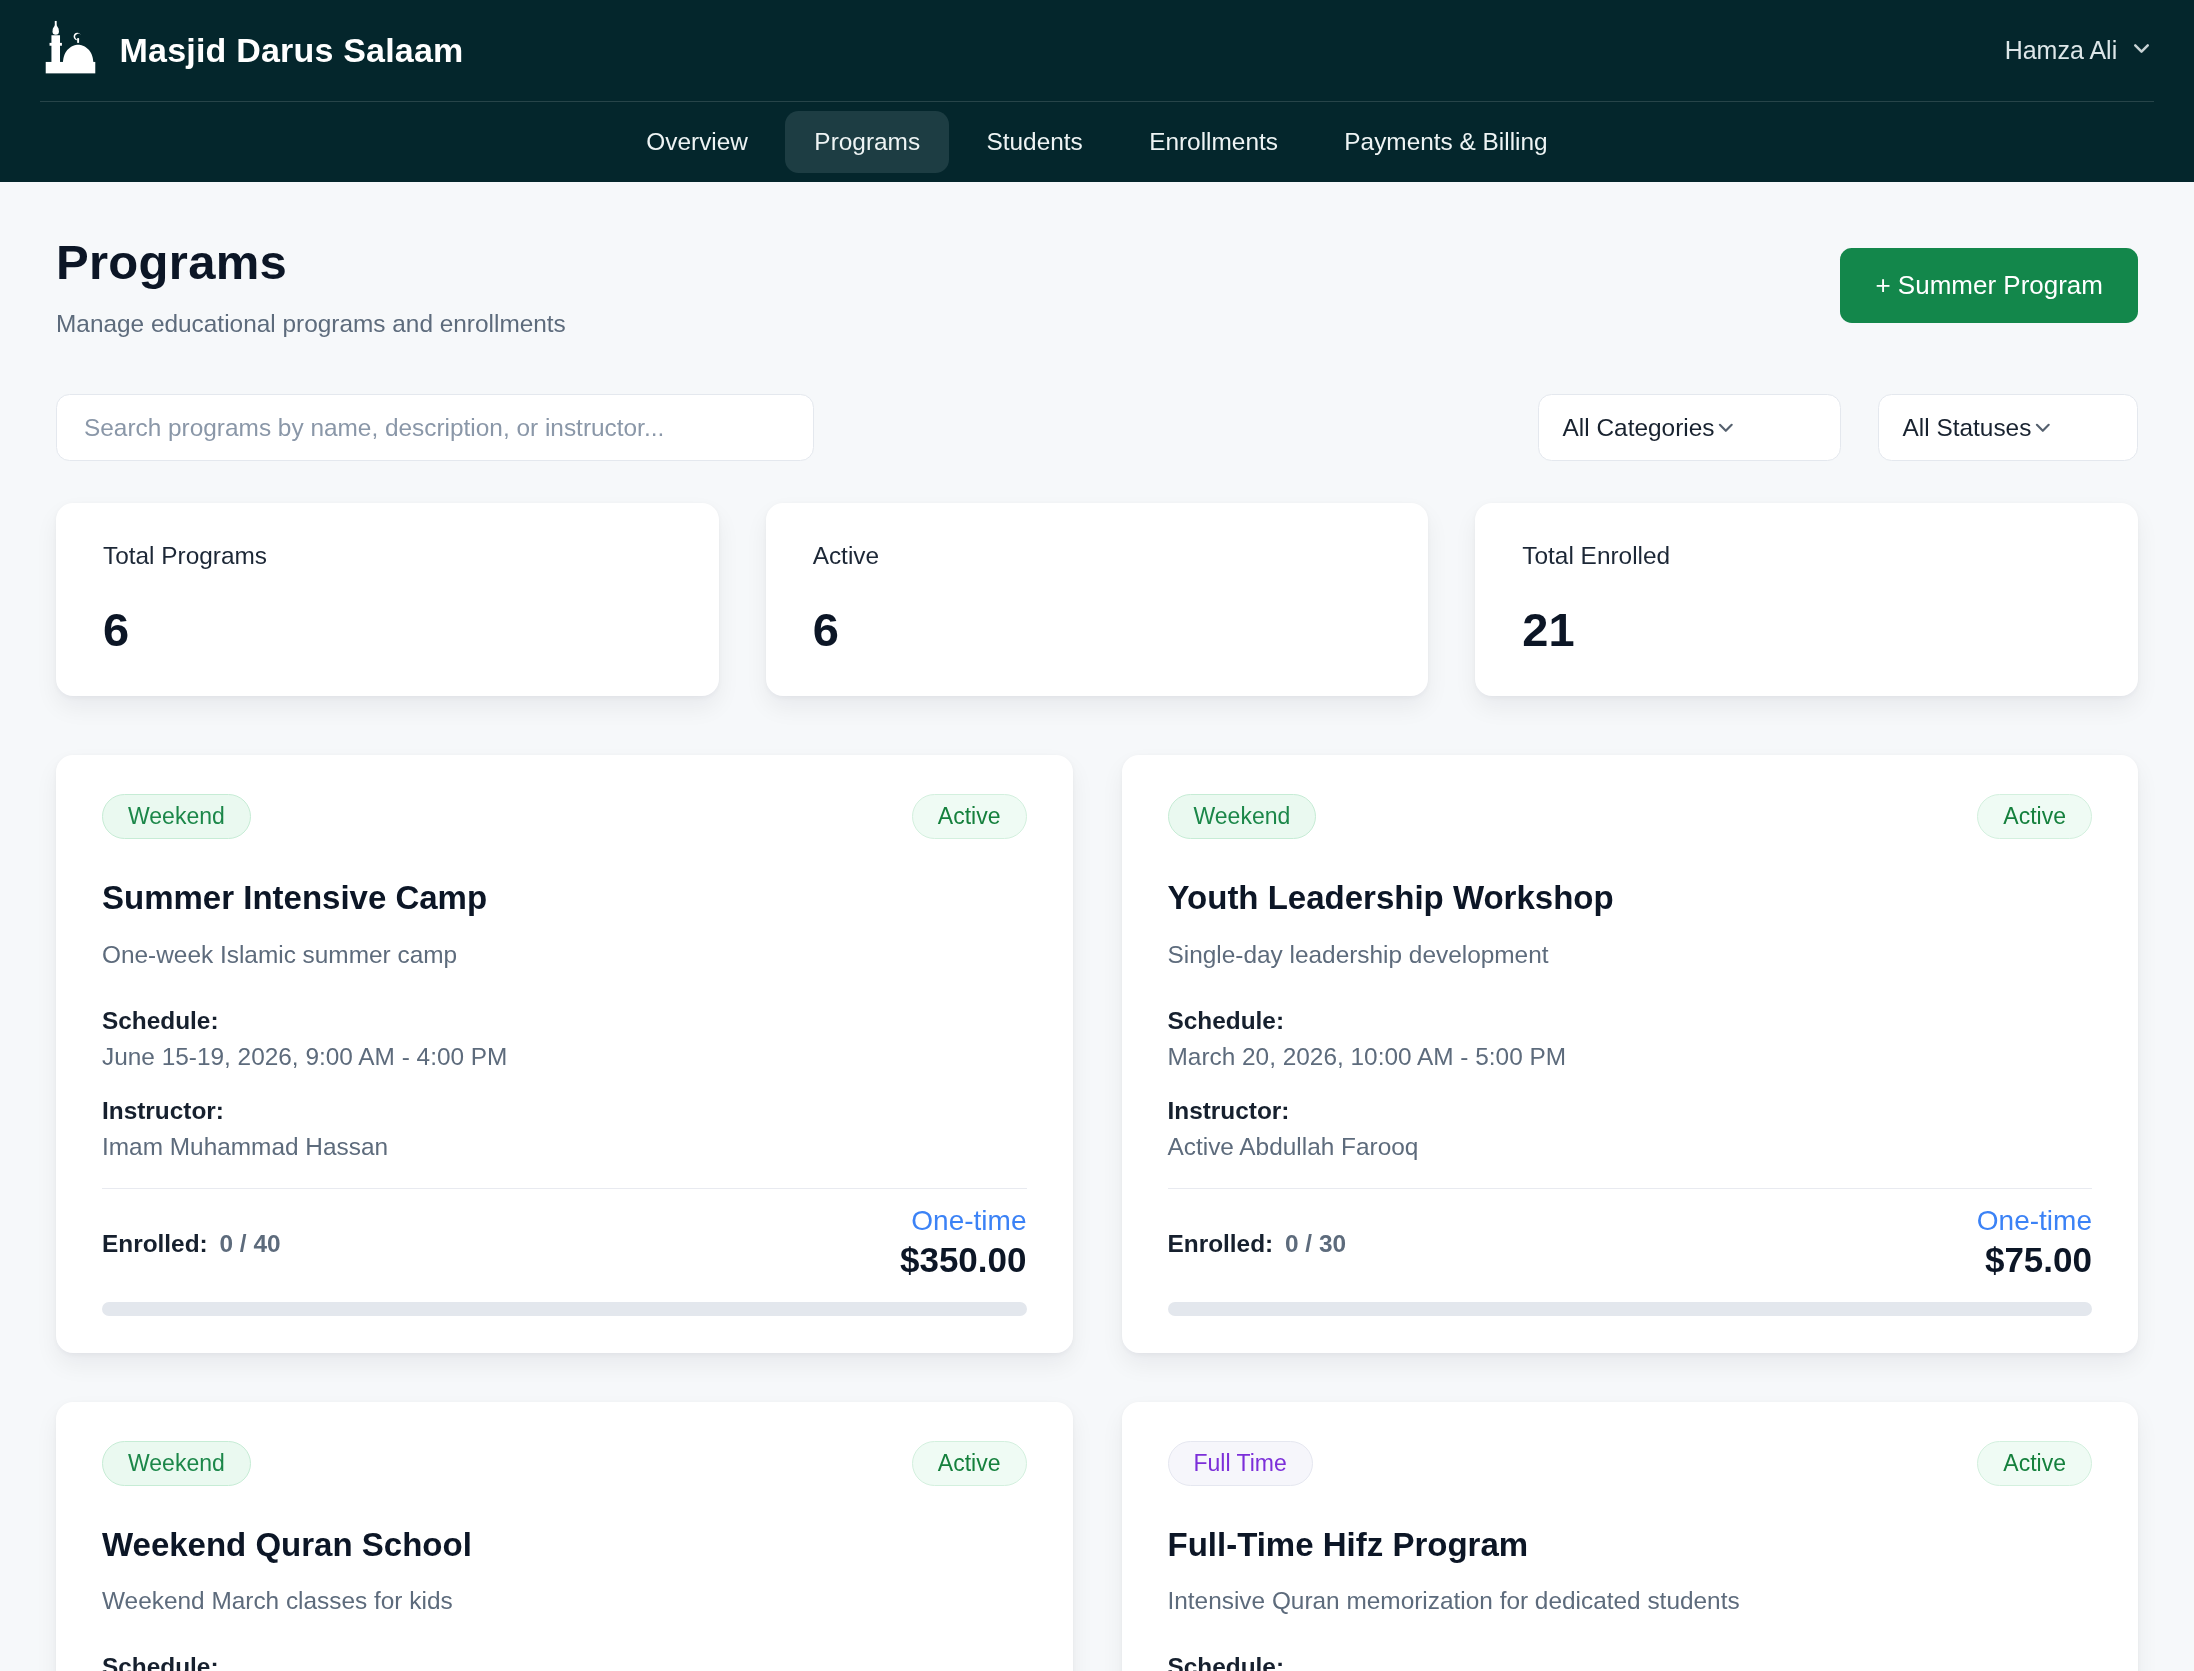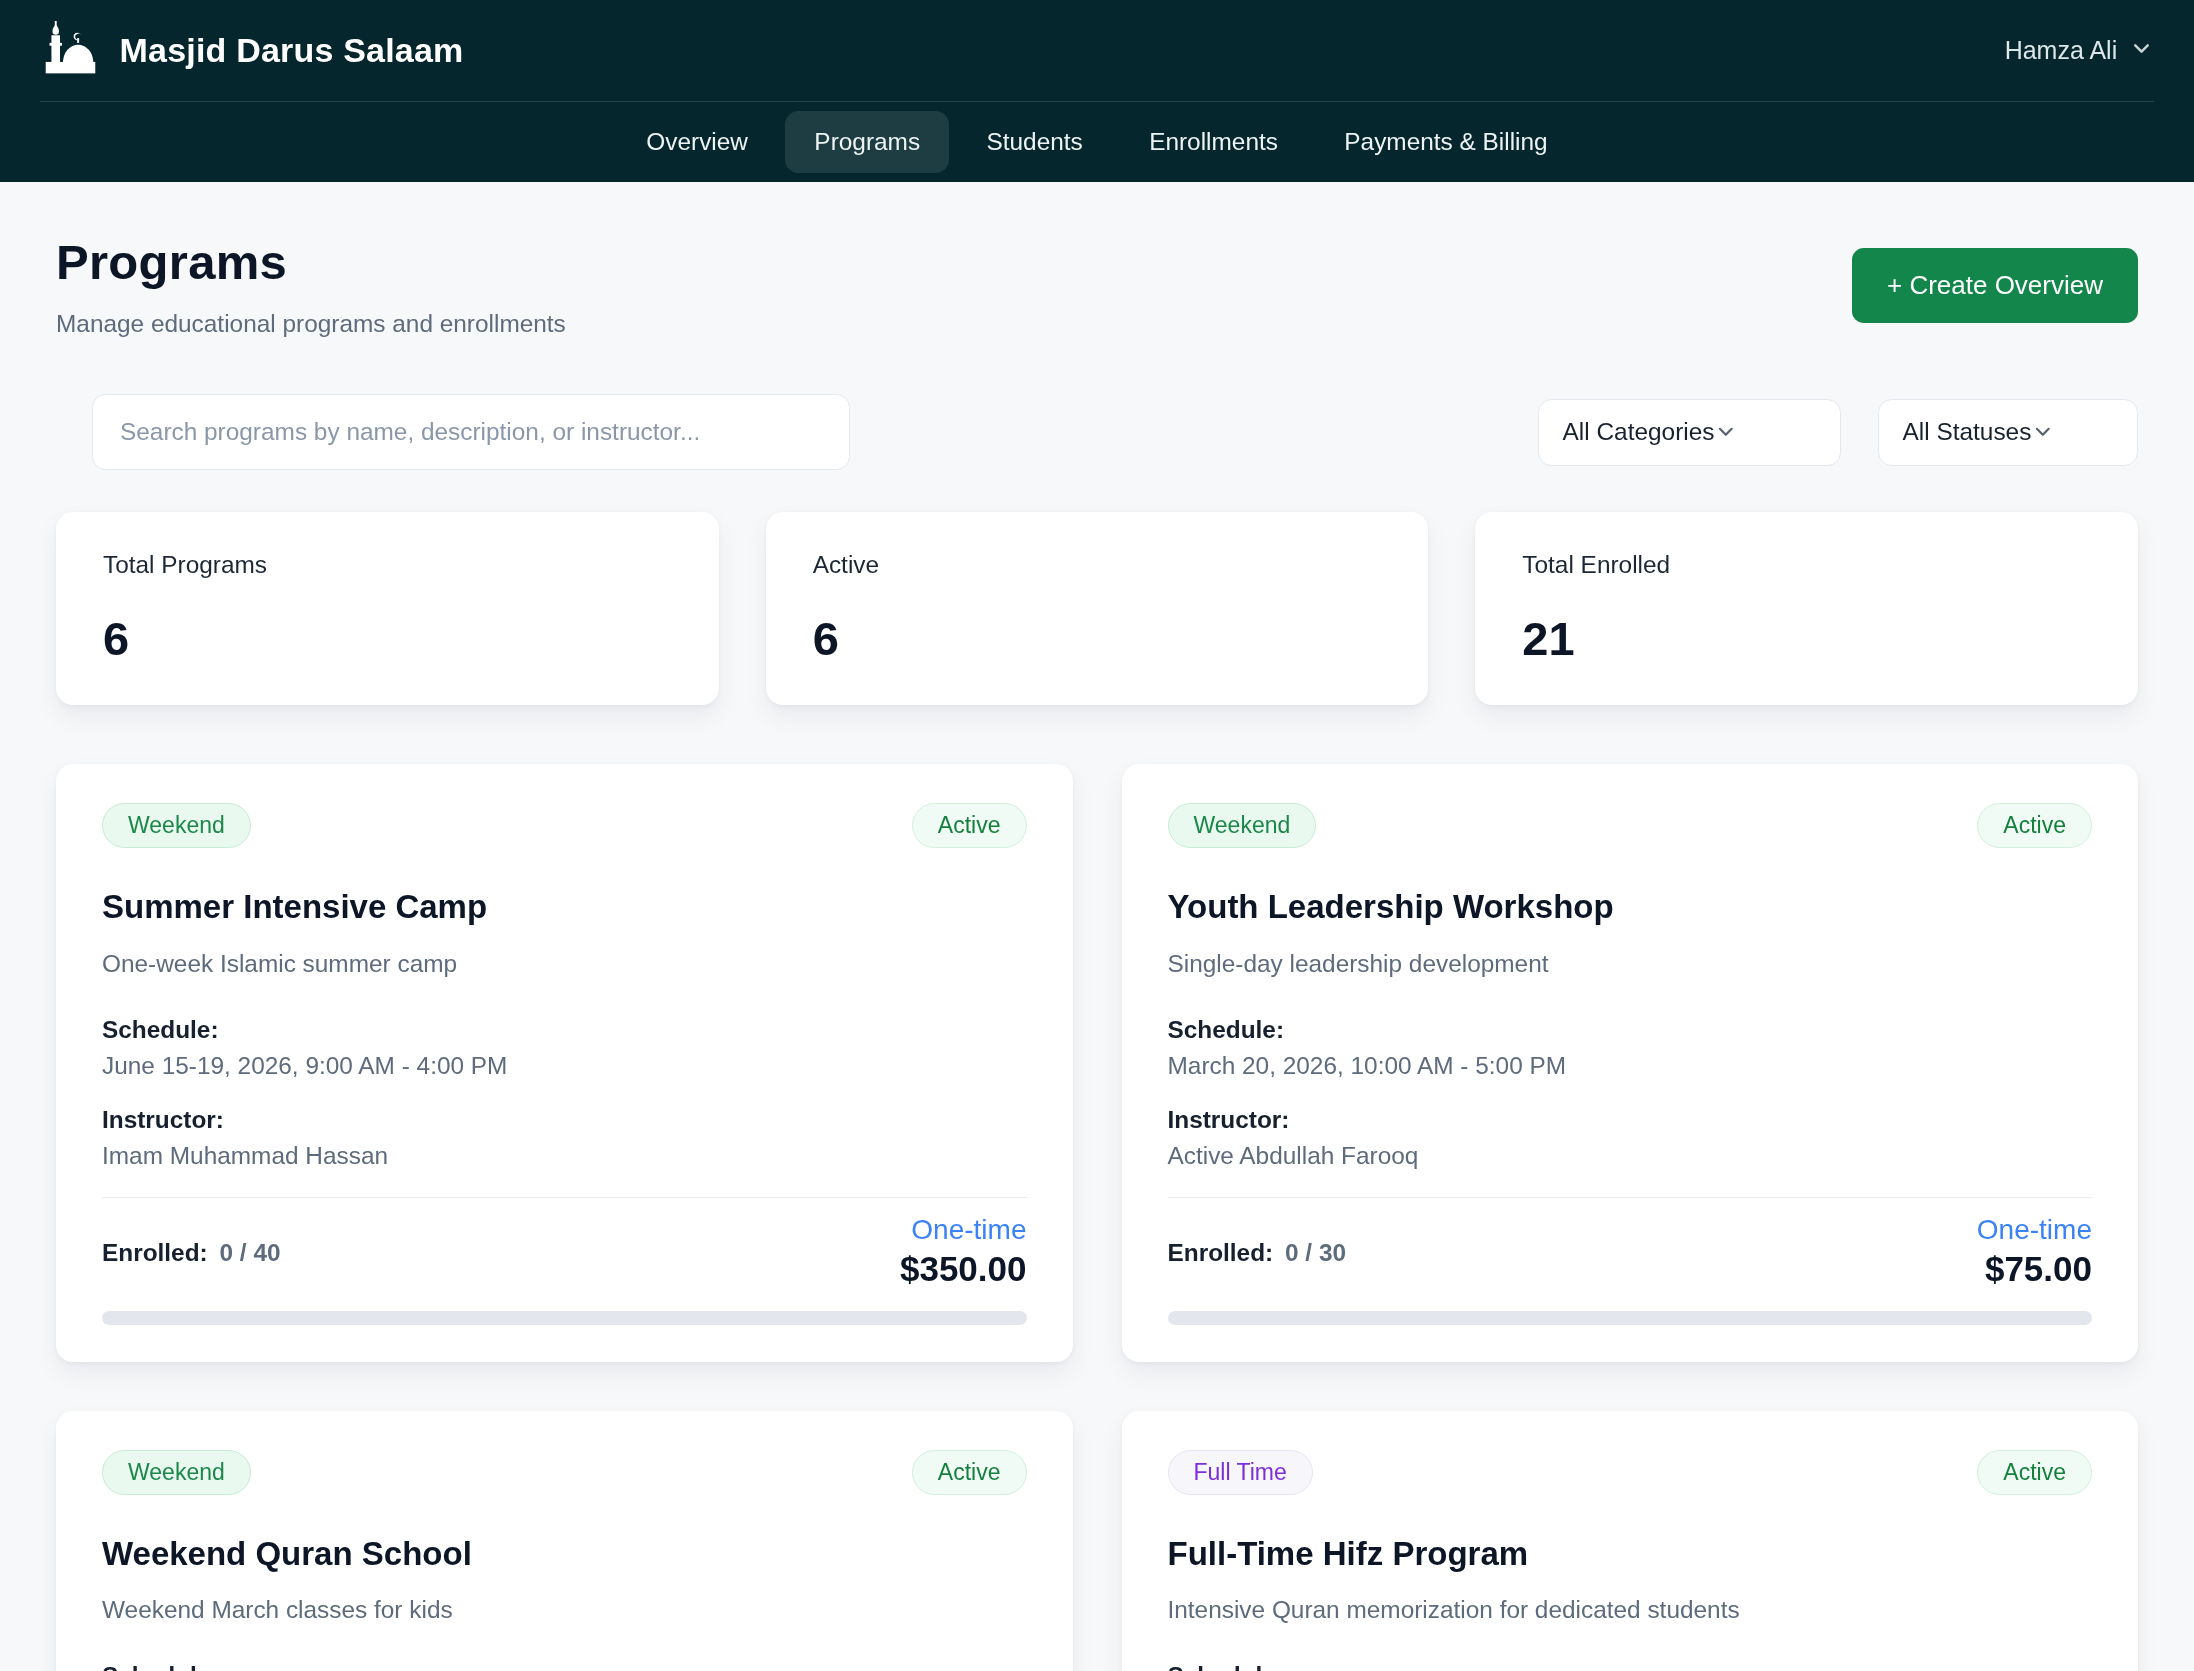--- a/index.html
+++ b/index.html
@@ -42,23 +42,23 @@
   .page-subtitle { margin-top: 20px; font-size: 24.4px; color: #5d6b7c; }
   .create-btn {
     background: #13874b; color: #ffffff; border: none; border-radius: 11.8px;
     font-family: inherit; font-size: 26px; font-weight: 500;
     padding: 22px 35px; margin-top: 13.5px; cursor: pointer;
   }
 
   
   .filters-row { display: flex; align-items: center; margin-top: 56px; }
   .search {
-    width: 758px; height: 76px; background: #ffffff;
+    width: 758px; height: 67px; background: #ffffff;
     border: 0.8px solid #e4e8ee; border-radius: 13.5px;
-    font-family: inherit; font-size: 24.4px; color: #101c2c; padding: 0 27px; margin-left: 36px;
+    font-family: inherit; font-size: 24.4px; color: #101c2c; padding: 0 27px;
   }
   .search::placeholder { color: #8a97a8; }
   .select {
     height: 67px; background: #ffffff; border: 0.8px solid #e4e8ee; border-radius: 13.5px;
     display: flex; align-items: center; justify-content: flex-start;
     font-size: 24.4px; color: #18222f; padding: 0 23.6px; cursor: pointer;
   }
   .select svg { width: 23.6px; height: 23.6px; stroke: #55606e; }
   .select.cat { width: 303px; margin-left: auto; }
   .select.stat { width: 260px; margin-left: 37px; }
@@ -140,21 +140,21 @@
     </nav>
 </header>
 
 <main class="container">
 
   <div class="page-head">
     <div>
       <h1 class="page-title">Programs</h1>
       <p class="page-subtitle">Manage educational programs and enrollments</p>
     </div>
-    <button class="create-btn">+ Create Overview</button>
+    <button class="create-btn">+ Summer Program</button>
   </div>
 
   <div class="filters-row">
     <input class="search" type="text" placeholder="Search programs by name, description, or instructor..." style="">
     <div class="select cat">
       <span>All Categories</span>
       <svg viewBox="0 0 24 24" fill="none" stroke-width="2.2" stroke-linecap="round" stroke-linejoin="round">
           <polyline points="6 9 12 15 18 9"></polyline>
         </svg>
     </div>

